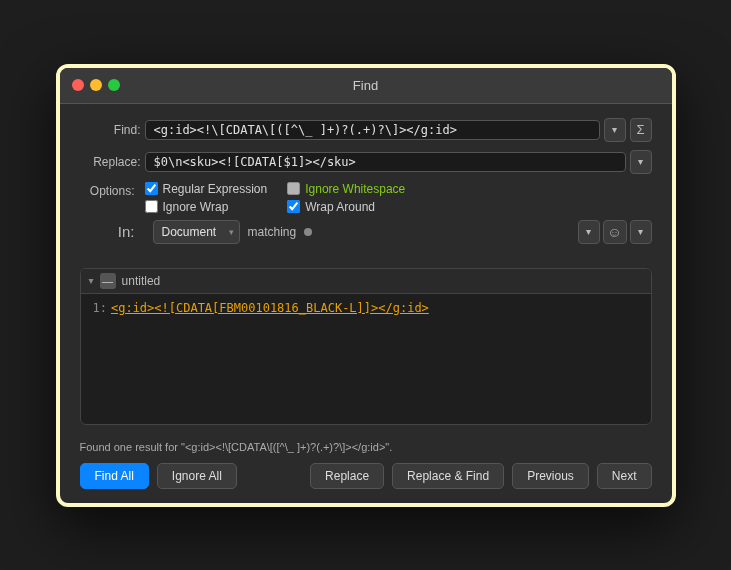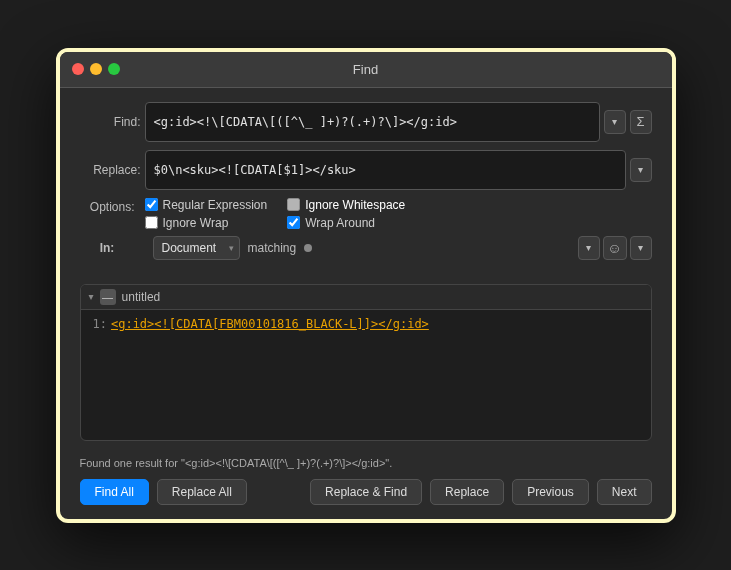--- a/index.html
+++ b/index.html
@@ -86,21 +86,21 @@
 
     .text-input {
       flex: 1;
       background: #1a1a1a;
       border: 1px solid #555;
       border-radius: 4px;
       color: #e0e0e0;
       font-size: 12px;
       padding: 4px 8px;
       font-family: "Menlo", monospace;
-      height: 40px;
+      height: 20px;
     }
 
     .dropdown-btn {
       background: #3a3a3a;
       border: 1px solid #555;
       border-radius: 4px;
       color: #bbb;
       width: 22px;
       height: 24px;
       display: flex;
@@ -158,38 +158,37 @@
       accent-color: #0a84ff;
       cursor: pointer;
     }
 
     .checkbox-label {
       color: #ccc;
       font-size: 12px;
     }
 
     .checkbox-label.disabled {
-      color: #ffffff;
+      color: #84cc16;
     }
 
     .in-row {
       display: flex;
       align-items: center;
       margin-bottom: 10px;
       gap: 8px;
     }
 
     .in-label {
       color: #bbb;
-      font-size: 12px;
+      font-size: 15px;
       width: 65px;
-      text-align: center;
+      text-align: right;
       padding-right: 10px;
       flex-shrink: 0;
-      font-weight: bold;
     }
 
     .in-select {
       background: #3a3a3a;
       border: 1px solid #555;
       border-radius: 4px;
       color: #e0e0e0;
       font-size: 12px;
       padding: 3px 22px 3px 8px;
       height: 24px;
@@ -455,20 +454,20 @@
       </div>
     </div>
   </div>
 
   <div class="status-bar">
     <span>Found one result for "&lt;g:id&gt;&lt;!\[CDATA\[([^\_ ]+)?(.+)?\]&gt;&lt;/g:id&gt;".</span>
   </div>
 
   <div class="button-row">
     <button class="btn btn-primary">Find All</button>
-    <button class="btn btn-secondary">Replace All</button>
+    <button class="btn btn-secondary">Ignore All</button>
     <div class="btn-spacer"></div>
+    <button class="btn btn-secondary">Replace</button>
     <button class="btn btn-secondary">Replace &amp; Find</button>
-    <button class="btn btn-secondary">Replace</button>
     <button class="btn btn-secondary">Previous</button>
     <button class="btn btn-secondary">Next</button>
   </div>
 </div>
 
 </body></html>

